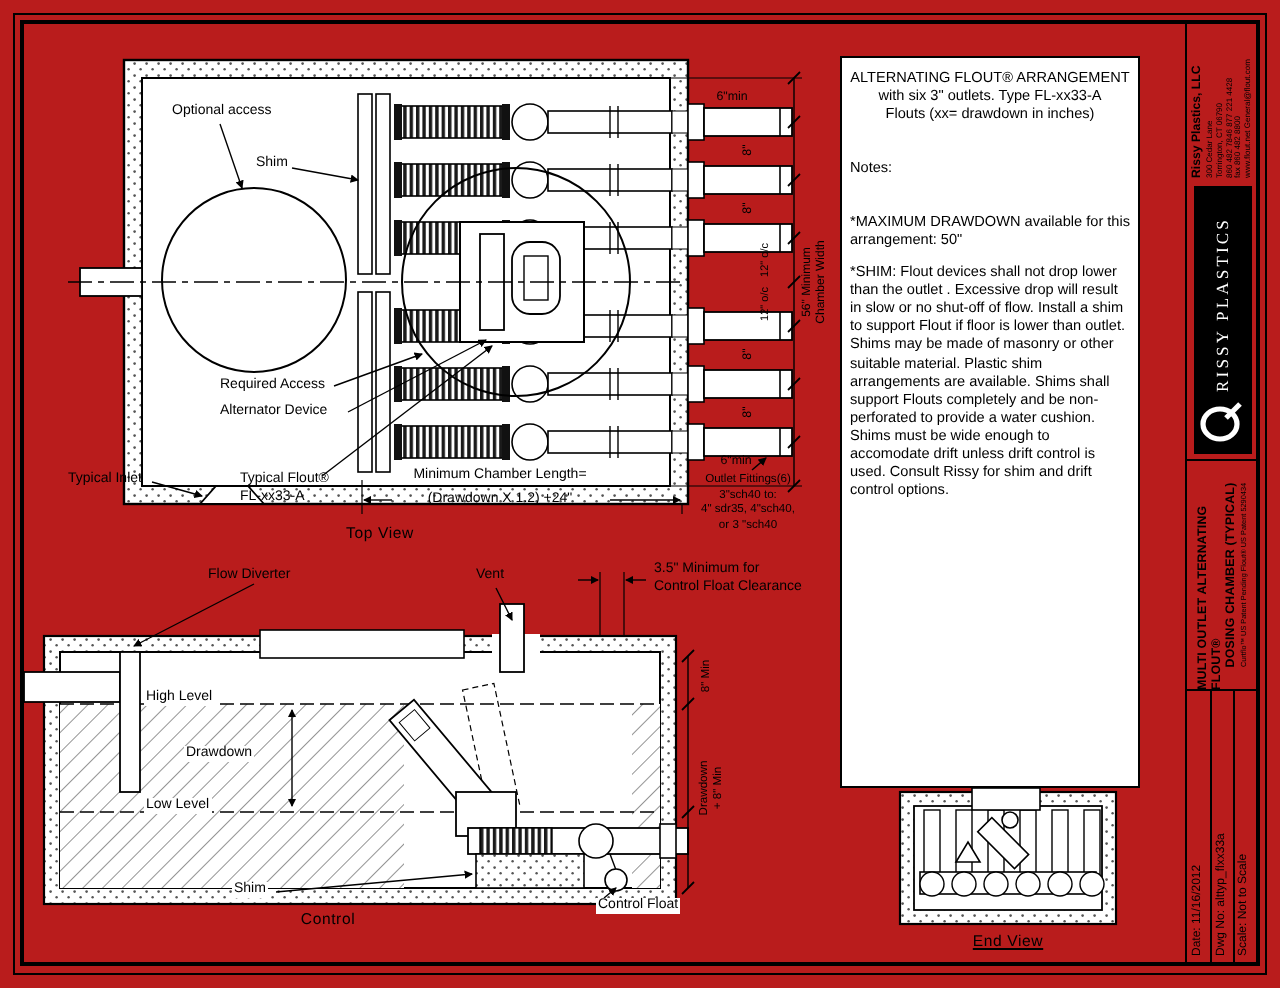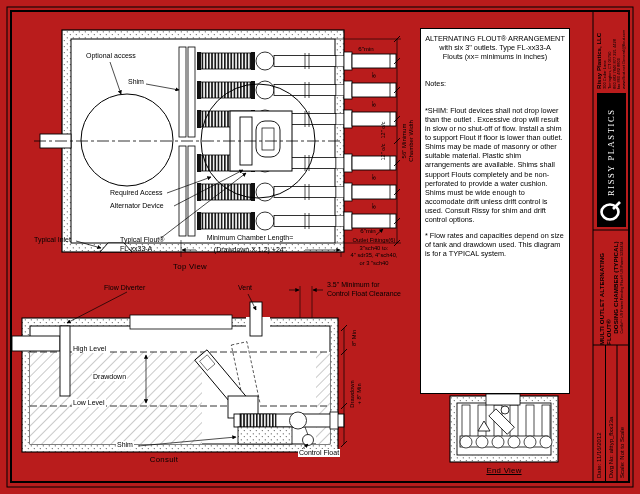--- a/index.html
+++ b/index.html
@@ -218,24 +218,24 @@
       <line x1="593" y1="230" x2="628" y2="230"></line>
       <line x1="593" y1="345" x2="628" y2="345"></line>
       <line x1="605.5" y1="345" x2="605.5" y2="481"></line>
       <line x1="617" y1="345" x2="617" y2="481"></line>
     </g>
   </svg>
 
   <div class="notes">
     <div class="hd">ALTERNATING FLOUT® ARRANGEMENT</div>
     <div class="hd">with six 3" outlets.  Type FL-xx33-A</div>
-    <div class="hd">Flouts (xx= minimums in inches)</div>
+    <div class="hd">Flouts (xx= drawdown in inches)</div>
     <div class="nl">Notes:</div>
+    <p>*MAXIMUM DRAWDOWN available  for this arrangement: 50"</p>
     <p>*SHIM: Flout devices shall not drop lower than the outlet . Excessive drop will result in slow or no shut-off of flow. Install a shim to support Flout if floor is lower than outlet. Shims may be made of masonry or other suitable material. Plastic shim arrangements are available. Shims shall support Flouts completely and be non-perforated to provide a water cushion. Shims must be wide enough to accomodate drift unless drift control is used. Consult Rissy for shim and drift control options.</p>
-    <p>* Flow rates and capacities depend on size of tank and drawdown used. This diagram is for a TYPICAL system.</p>
   </div>
 
   <div class="lbl" style="left:86px;top:52px;">Optional access</div>
   <div class="lbl" style="left:128px;top:78px;">Shim</div>
   <div class="lbl" style="left:110px;top:189px;">Required Access</div>
   <div class="lbl" style="left:110px;top:202px;">Alternator Device</div>
   <div class="lbl" style="left:34px;top:236px;">Typical Inlet</div>
   <div class="lbl" style="left:120px;top:236px;">Typical Flout®</div>
   <div class="lbl" style="left:120px;top:245px;">FL-xx33-A</div>
   <div class="lbl c" style="left:250px;top:234px;">Minimum Chamber Length=</div>
@@ -261,21 +261,21 @@
 
   <div class="lbl" style="left:104px;top:284px;">Flow Diverter</div>
   <div class="lbl" style="left:238px;top:284px;">Vent</div>
   <div class="lbl" style="left:327px;top:281px;">3.5" Minimum for</div>
   <div class="lbl" style="left:327px;top:290px;">Control Float Clearance</div>
   <div class="lbl bg" style="left:72px;top:345px;">High Level</div>
   <div class="lbl bg" style="left:92px;top:373px;">Drawdown</div>
   <div class="lbl bg" style="left:72px;top:399px;">Low Level</div>
   <div class="lbl bg" style="left:298px;top:449px;">Control Float</div>
   <div class="lbl bg" style="left:116px;top:441px;">Shim</div>
-  <div class="cap" style="left:164px;top:455px;">Consult</div>
+  <div class="cap" style="left:164px;top:455px;">Control</div>
   <div class="rot" style="left:354px;top:338px;font-size:5.8px;">8" Min</div>
   <div class="rot" style="left:356px;top:394px;font-size:5.8px;">
     <div>Drawdown</div>
     <div>+ 8" Min</div>
   </div>
 
   <div class="cap" style="left:504px;top:466px;text-decoration:underline;">End View</div>
 
   <div class="vcell company">
     <div class="logo">

